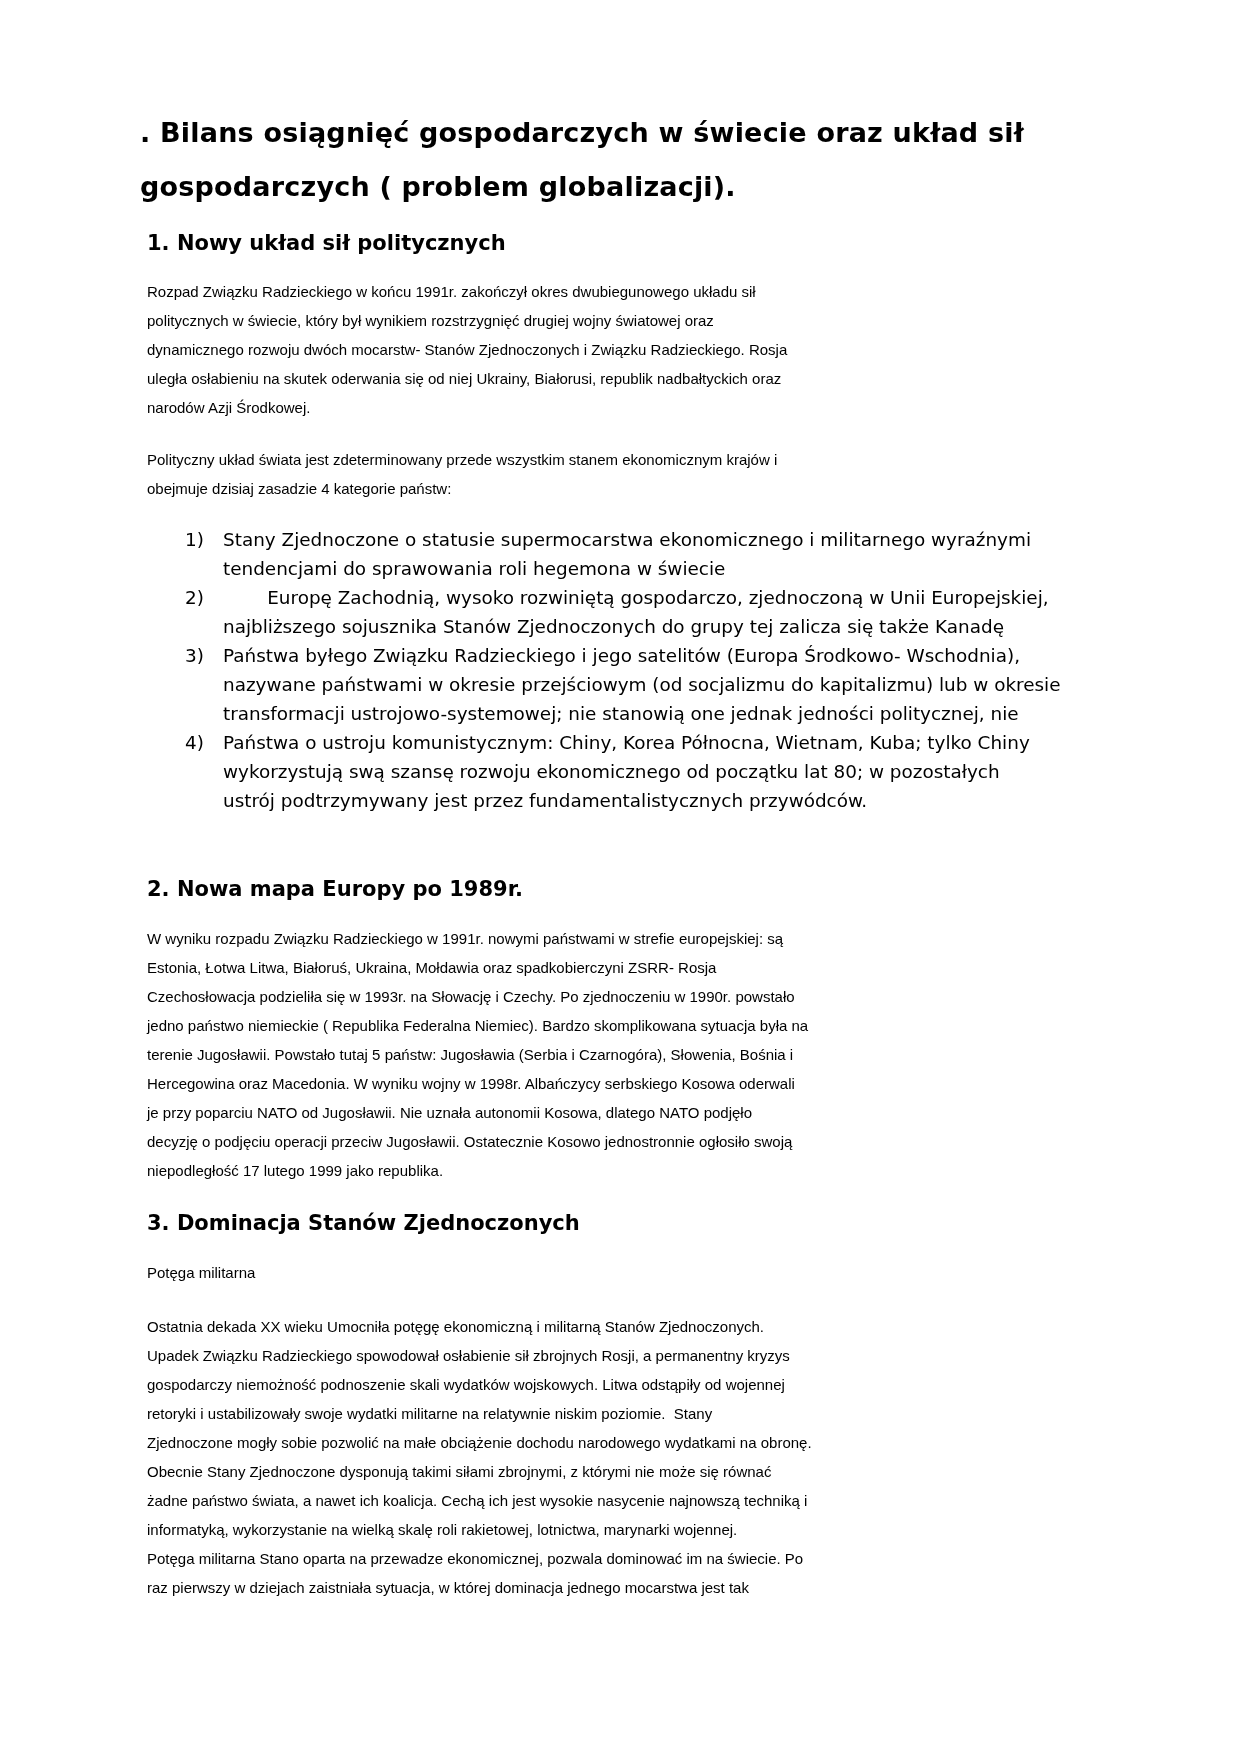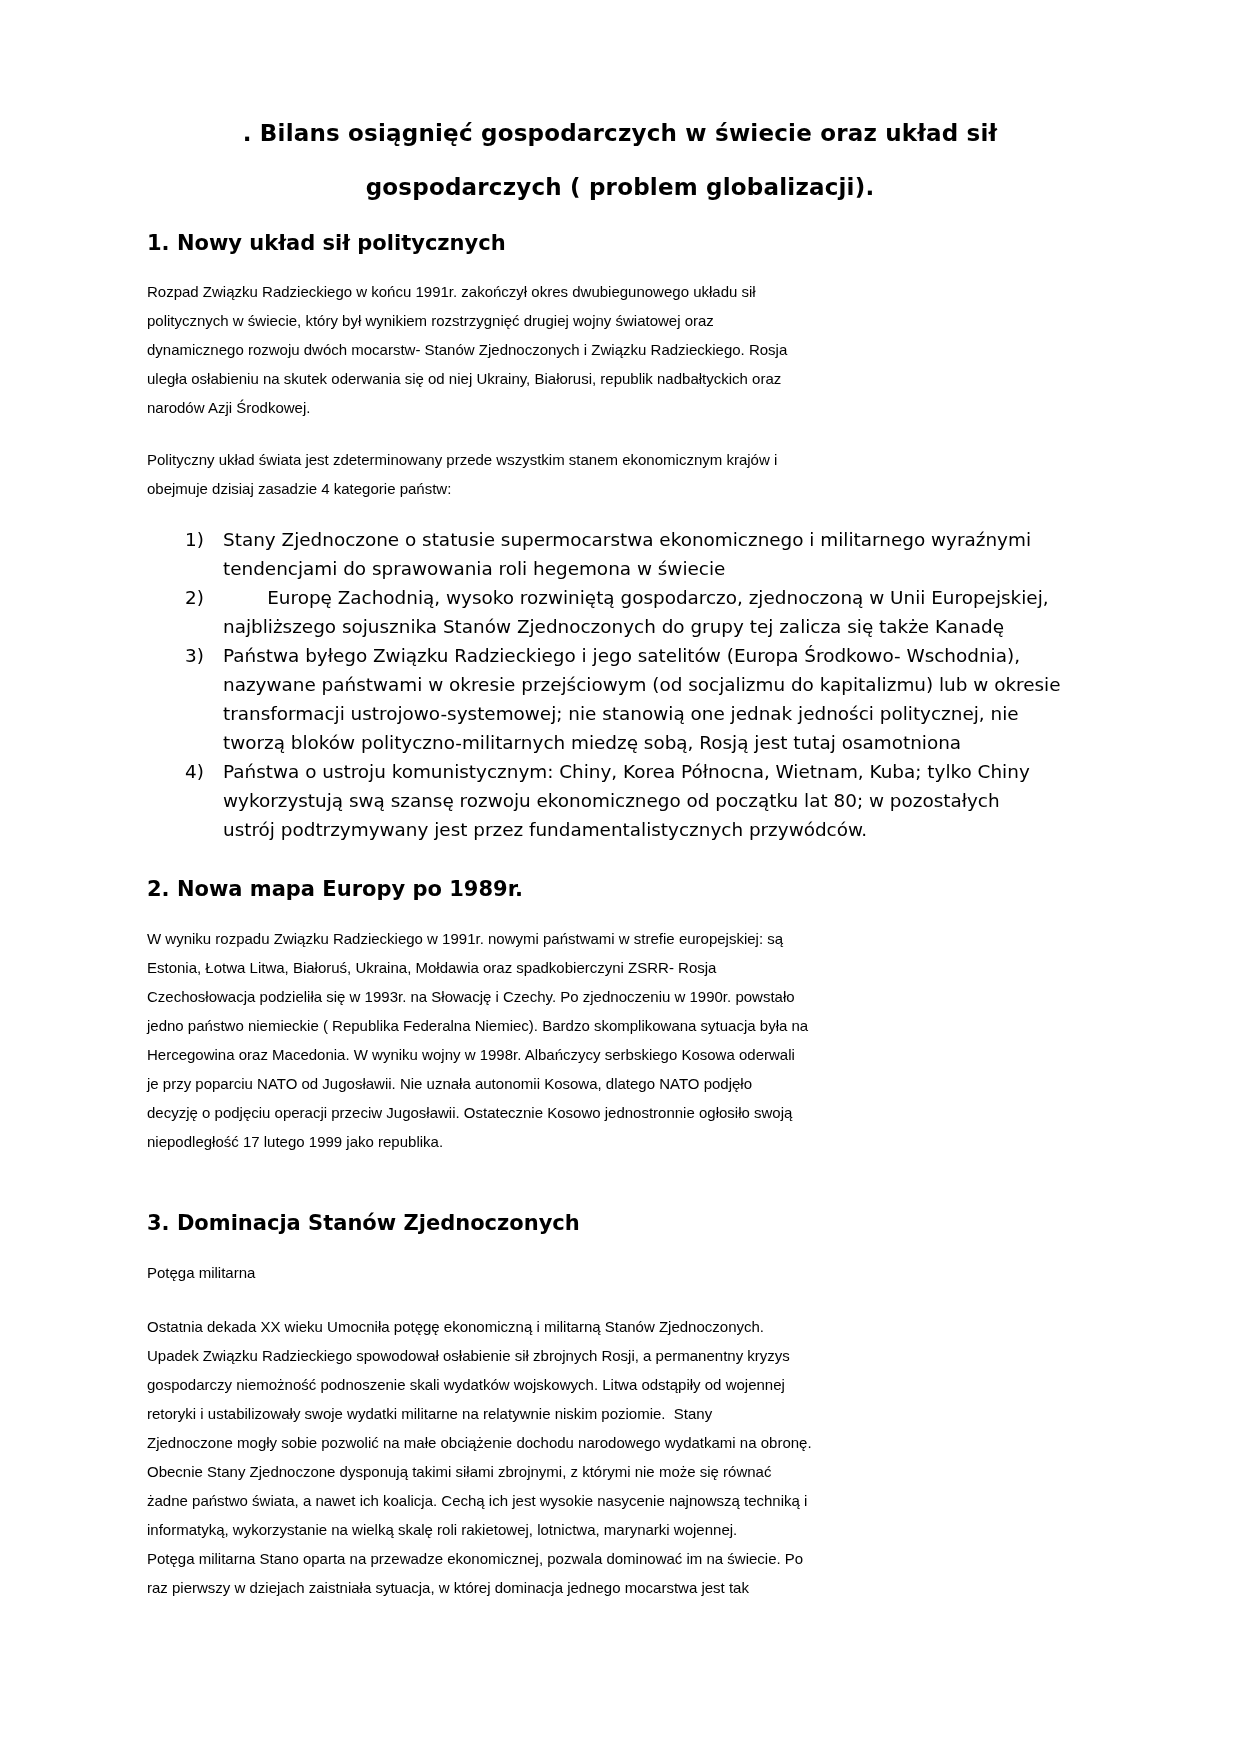--- a/index.html
+++ b/index.html
@@ -1,20 +1,20 @@
 <!DOCTYPE html>
 <html><head>
 <meta charset="utf-8">
 <style>
   html, body { margin: 0; padding: 0; background: #ffffff; }
   body { width: 1240px; height: 1754px; position: relative; overflow: hidden; color: #000; }
   .page { position: absolute; left: 0; top: 0; width: 1240px; height: 1754px; background: #fff; }
   .title {
-    position: absolute; left: 140px; width: 960px; text-align: center;
-    font-family: "DejaVu Sans", sans-serif; font-weight: bold; font-size: 23px;
+    position: absolute; left: 140px; width: 960px; 
+    font-family: "DejaVu Sans", sans-serif; font-weight: bold; font-size: 27px;
     line-height: 54px; top: 106px; letter-spacing: 0.2px;
   }
   .h {
     position: absolute; left: 147px; font-family: "DejaVu Sans", sans-serif;
     font-weight: bold; font-size: 21px; line-height: 28px;
   }
   .p {
     position: absolute; left: 147px; width: 940px;
     font-family: Liberation Sans, sans-serif; font-size: 15px; line-height: 29px;
   }
@@ -57,37 +57,37 @@
     <div class="li">
       <span class="num">2)</span>
       <span class="line" style="white-space:pre;text-align:center;"> Europę Zachodnią, wysoko rozwiniętą gospodarczo, zjednoczoną w Unii Europejskiej,</span>
       <span class="line">najbliższego sojusznika Stanów Zjednoczonych do grupy tej zalicza się także Kanadę</span>
     </div>
     <div class="li">
       <span class="num">3)</span>
       <span class="line">Państwa byłego Związku Radzieckiego i jego satelitów (Europa Środkowo- Wschodnia),</span>
       <span class="line">nazywane państwami w okresie przejściowym (od socjalizmu do kapitalizmu) lub w okresie</span>
       <span class="line">transformacji ustrojowo-systemowej; nie stanowią one jednak jedności politycznej, nie</span>
-      <span class="line">tworzą bloków polityczno-militarnych miedzę sobą, Rosją jest tutaj osamotniona</span>
     </div>
     <div class="li">
       <span class="num">4)</span>
       <span class="line">Państwa o ustroju komunistycznym: Chiny, Korea Północna, Wietnam, Kuba; tylko Chiny</span>
       <span class="line">wykorzystują swą szansę rozwoju ekonomicznego od początku lat 80; w pozostałych</span>
       <span class="line">ustrój podtrzymywany jest przez fundamentalistycznych przywódców.</span>
     </div>
   </div>
 
   <div class="h" style="top:875px;">2. Nowa mapa Europy po 1989r.</div>
 
   <div class="p" style="top:924px;">
     <span class="line">W wyniku rozpadu Związku Radzieckiego w 1991r. nowymi państwami w strefie europejskiej: są</span>
     <span class="line">Estonia, Łotwa Litwa, Białoruś, Ukraina, Mołdawia oraz spadkobierczyni ZSRR- Rosja</span>
     <span class="line">Czechosłowacja podzieliła się w 1993r. na Słowację i Czechy. Po zjednoczeniu w 1990r. powstało</span>
     <span class="line">jedno państwo niemieckie ( Republika Federalna Niemiec). Bardzo skomplikowana sytuacja była na</span>
+    <span class="line">terenie Jugosławii. Powstało tutaj 5 państw: Jugosławia (Serbia i Czarnogóra), Słowenia, Bośnia i</span>
     <span class="line">Hercegowina oraz Macedonia. W wyniku wojny w 1998r. Albańczycy serbskiego Kosowa oderwali</span>
     <span class="line">je przy poparciu NATO od Jugosławii. Nie uznała autonomii Kosowa, dlatego NATO podjęło</span>
     <span class="line">decyzję o podjęciu operacji przeciw Jugosławii. Ostatecznie Kosowo jednostronnie ogłosiło swoją</span>
     <span class="line">niepodległość 17 lutego 1999 jako republika.</span>
   </div>
 
   <div class="h" style="top:1209px;">3. Dominacja Stanów Zjednoczonych</div>
 
   <div class="p" style="top:1258px;">Potęga militarna</div>
 

